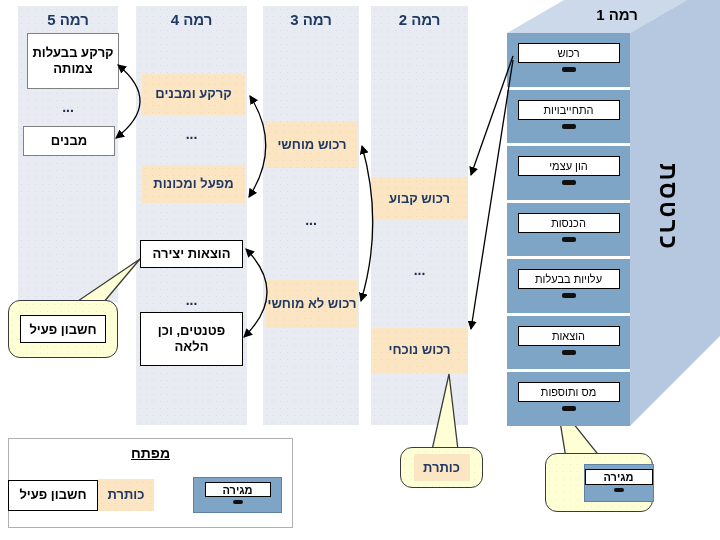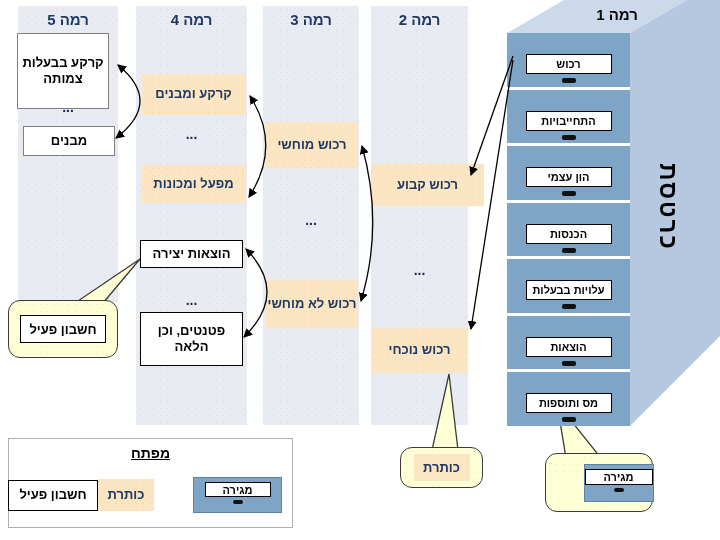--- a/index.html
+++ b/index.html
@@ -34,23 +34,23 @@
   }
   .cabinet-front{
     position:absolute;left:507px;top:33px;width:123px;height:393px;
     background:#fff;display:flex;flex-direction:column;gap:3px;
   }
   .drawer{
     flex:1;background:#7EA4C6;display:flex;flex-direction:column;
     align-items:center;justify-content:flex-start;
   }
   .dlabel{
-    margin-top:21px;width:86px;height:20px;background:#fff;border:1.5px solid #000;
+    margin-top:10px;width:102px;height:20px;background:#fff;border:1.5px solid #000;
     box-sizing:border-box;display:flex;align-items:center;justify-content:center;
-    font-size:11px;font-weight:bold;color:#000;white-space:nowrap;
+    font-size:11px;font-weight:normal;color:#000;white-space:nowrap;
   }
   .dhandle{margin-top:4px;width:14px;height:5px;background:#111;border-radius:2px;}
   .cab-title{
     position:absolute;left:547px;top:6px;width:140px;text-align:center;
     color:#000000;font-weight:bold;font-size:15px;
   }
   .side-label{
     position:absolute;left:607px;top:192px;width:120px;height:30px;
     transform:rotate(90deg);text-align:center;
     color:#000;font-weight:bold;font-size:24px;letter-spacing:2px;
@@ -146,36 +146,36 @@
       <div class="dhandle"></div>
     </div>
     <div class="drawer">
       <div class="dlabel">מס ותוספות</div>
       <div class="dhandle"></div>
     </div>
   </div>
   <div class="cab-title">רמה 1</div>
   <div class="side-label">כרטסת</div>
 
-  <div class="box whitebox" style="left:17px;top:33px;width:92px;height:76px">קרקע בבעלות צמותה</div>
+  <div class="box whitebox" style="left:27px;top:33px;width:92px;height:56px">קרקע בבעלות צמותה</div>
   <div class="ellipsis" style="left:18px;top:99px;width:100px">...</div>
   <div class="box whitebox" style="left:23px;top:126px;width:92px;height:30px">מבנים</div>
 
   <div class="box tan" style="left:142px;top:74px;width:103px;height:41px">קרקע ומבנים</div>
   <div class="ellipsis" style="left:136px;top:126px;width:111px">...</div>
   <div class="box tan" style="left:142px;top:165px;width:103px;height:38px">מפעל ומכונות</div>
   <div class="box blackbox" style="left:140px;top:240px;width:103px;height:28px">הוצאות יצירה</div>
   <div class="ellipsis" style="left:136px;top:292px;width:111px">...</div>
   <div class="box blackbox" style="left:140px;top:312px;width:103px;height:54px">פטנטים, וכן הלאה</div>
 
   <div class="box tan" style="left:266px;top:122px;width:92px;height:46px">רכוש מוחשי</div>
   <div class="ellipsis" style="left:263px;top:212px;width:96px">...</div>
   <div class="box tan" style="left:266px;top:280px;width:92px;height:48px">רכוש לא מוחשי</div>
 
-  <div class="box tan" style="left:371px;top:164px;width:113px;height:42px">רכוש קבוע</div>
+  <div class="box tan" style="left:371px;top:178px;width:97px;height:42px">רכוש קבוע</div>
   <div class="ellipsis" style="left:371px;top:262px;width:97px">...</div>
   <div class="box tan" style="left:371px;top:328px;width:97px;height:45px">רכוש נוכחי</div>
 
   <div class="bubble" style="left:8px;top:300px;width:110px;height:58px">
     <div class="inner-black" style="width:86px;height:28px">חשבון פעיל</div>
   </div>
   <div class="bubble" style="left:400px;top:447px;width:83px;height:41px">
     <div class="inner-tan" style="width:56px;height:27px">כותרת</div>
   </div>
   <div class="bubble" style="left:545px;top:453px;width:108px;height:59px">

